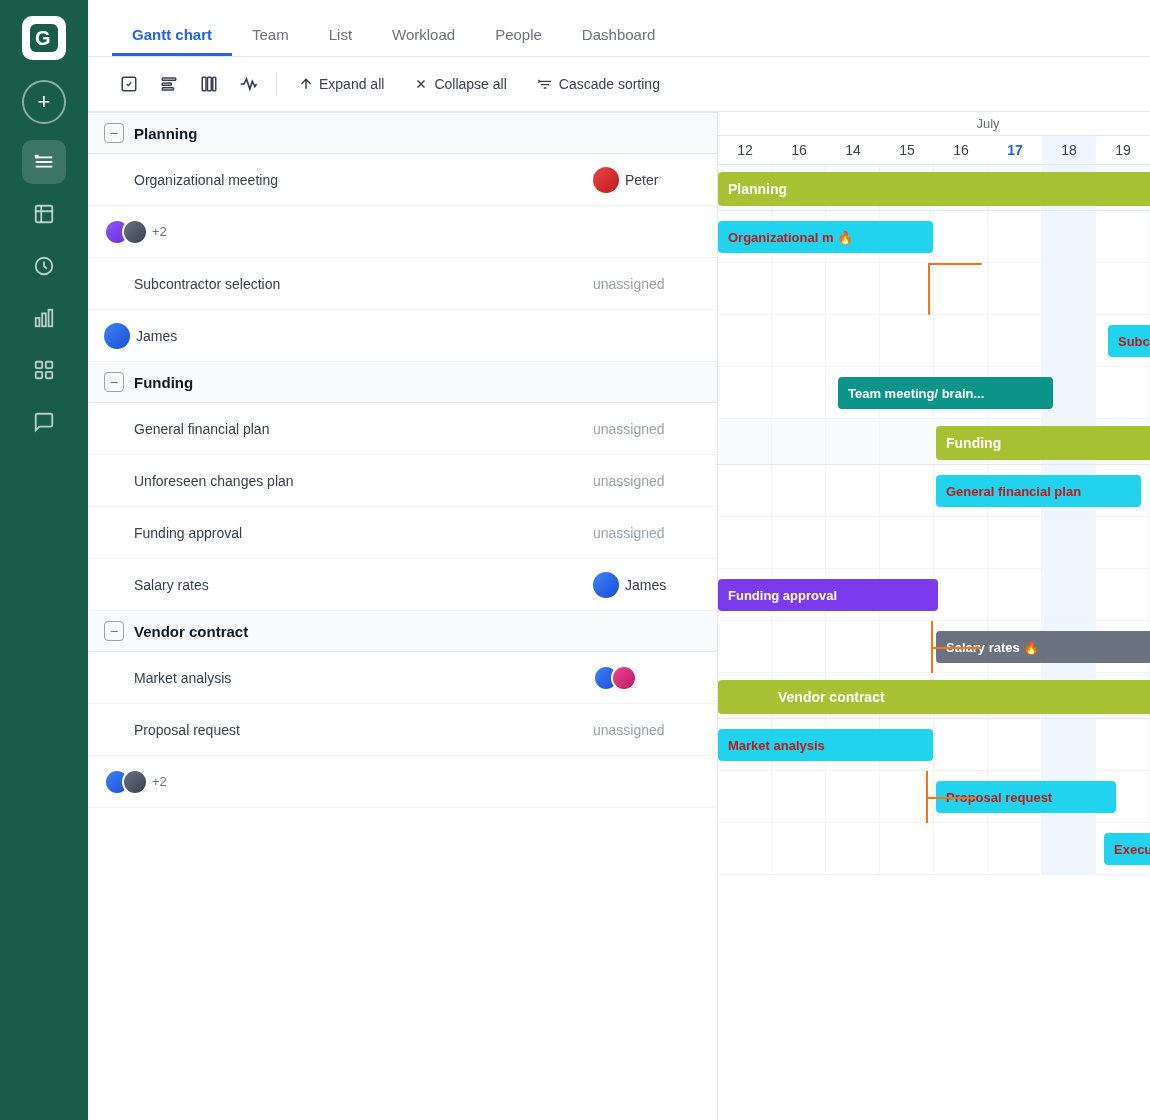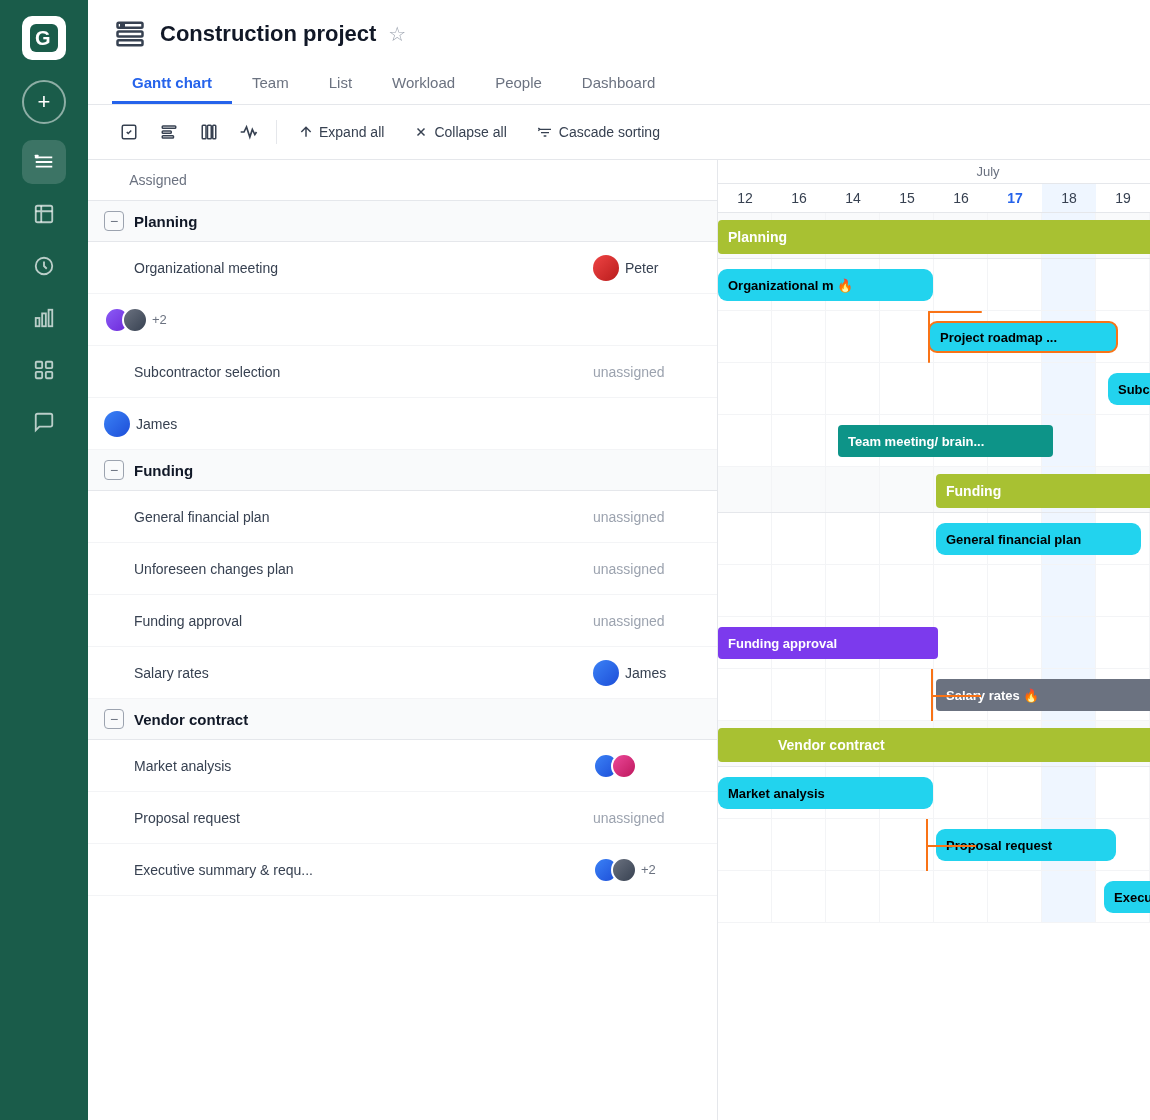--- a/index.html
+++ b/index.html
@@ -291,21 +291,21 @@
       font-weight: 600;
       color: #fff;
       white-space: nowrap;
       overflow: hidden;
       z-index: 2;
     }
     .bar-group {
       background: #a8c132;
       height: 34px;
     }
-    .bar-cyan { background: #22d3ee; color: #000000; border-radius: 9px; }
+    .bar-cyan { background: #22d3ee; color: #b91c1c; }
     .bar-teal { background: #0d9488; color: #fff; }
     .bar-purple { background: #7c3aed; color: #fff; }
     .bar-gray { background: #6b7280; color: #fff; }
 
     .fire-emoji { margin-left: 4px; }
 
     .gantt-content {
       min-width: 540px;
       position: relative;
     }
@@ -357,32 +357,20 @@
   <div class="sidebar-icon">
     <svg width="22" height="22" viewBox="0 0 24 24" fill="none" stroke="currentColor" stroke-width="2">
         <path d="M21 15a2 2 0 0 1-2 2H7l-4 4V5a2 2 0 0 1 2-2h14a2 2 0 0 1 2 2z"></path>
       </svg>
   </div>
 </div>
 
 <div class="main">
 
   <div class="header">
-    <div class="header-top">
-      <div class="project-icon">
-        <svg width="30" height="30" viewBox="0 0 24 24" fill="none" stroke="#374151" stroke-width="2">
-            <rect x="2" y="3" width="20" height="4" rx="1"></rect>
-            <rect x="2" y="10" width="20" height="4" rx="1"></rect>
-            <rect x="2" y="17" width="20" height="4" rx="1"></rect>
-            <rect x="5" y="5" width="2" height="2" fill="#374151"></rect>
-          </svg>
-      </div>
-      <span class="project-title">Construction project</span>
-      <span class="star-icon">☆</span>
-    </div>
     <div class="tabs">
       <div class="tab active">Gantt chart</div>
       <div class="tab">Team</div>
       <div class="tab">List</div>
       <div class="tab">Workload</div>
       <div class="tab">People</div>
       <div class="tab">Dashboard</div>
     </div>
   </div>
 
@@ -432,21 +420,20 @@
         </svg>
       <span>Cascade sorting</span>
     </button>
   </div>
 
   <div class="gantt-container">
 
     <div class="left-panel">
 
       <div class="col-headers">
-        <div class="col-assigned">Assigned</div>
       </div>
 
       <div class="group-row">
         <div class="group-toggle">−</div>
         <span class="group-name">Planning</span>
       </div>
       <div class="task-row">
         <div class="task-name">Organizational meeting</div>
         <div class="task-assigned">
           <div class="avatar-placeholder av-peter" style="background:linear-gradient(135deg,#ef4444,#b91c1c); width:26px;height:26px;border-radius:50%;"></div>
@@ -518,21 +505,20 @@
           </div>
         </div>
       </div>
       <div class="task-row">
         <div class="task-name">Proposal request</div>
         <div class="task-assigned">
           <span class="unassigned-text">unassigned</span>
         </div>
       </div>
       <div class="task-row">
-        <div class="task-name">Executive summary &amp; requ...</div>
         <div class="task-assigned">
           <div style="display:flex;align-items:center;">
             <div style="width:26px;height:26px;border-radius:50%;background:linear-gradient(135deg,#3b82f6,#1d4ed8);border:2px solid #fff;flex-shrink:0;"></div>
             <div style="width:26px;height:26px;border-radius:50%;background:linear-gradient(135deg,#6b7280,#374151);border:2px solid #fff;margin-left:-8px;flex-shrink:0;"></div>
             <span style="color:#6b7280;font-size:13px;margin-left:4px;">+2</span>
           </div>
         </div>
       </div>
     </div>
 
@@ -600,23 +586,20 @@
                 <div class="gantt-day-col" style="width:54px;"></div>
                 <div class="gantt-day-col" style="width:54px;"></div>
                 <div class="gantt-day-col highlight" style="width:54px;"></div>
                 <div class="gantt-day-col" style="width:54px;"></div>
             </div>
 
             <div style="position:absolute;left:210px;top:0;width:2px;height:52px;background:transparent;z-index:3;">
               <div style="position:absolute;left:0;top:0;width:54px;height:2px;background:#f97316;border-radius:1px;"></div>
               <div style="position:absolute;right:0;top:0;width:2px;height:52px;background:#f97316;border-radius:1px;"></div>
             </div>
-            <div class="gantt-bar bar-cyan" style="left:210px;width:190px;top:10px;position:absolute;border:2px solid #f97316;background:#22d3ee;">
-              <span>Project roadmap ...</span>
-            </div>
           </div>
 
           <div class="gantt-row">
             <div class="gantt-day-bg">
               <div class="gantt-day-col" style="width:54px;"></div>
                 <div class="gantt-day-col" style="width:54px;"></div>
                 <div class="gantt-day-col" style="width:54px;"></div>
                 <div class="gantt-day-col" style="width:54px;"></div>
                 <div class="gantt-day-col" style="width:54px;"></div>
                 <div class="gantt-day-col" style="width:54px;"></div>

